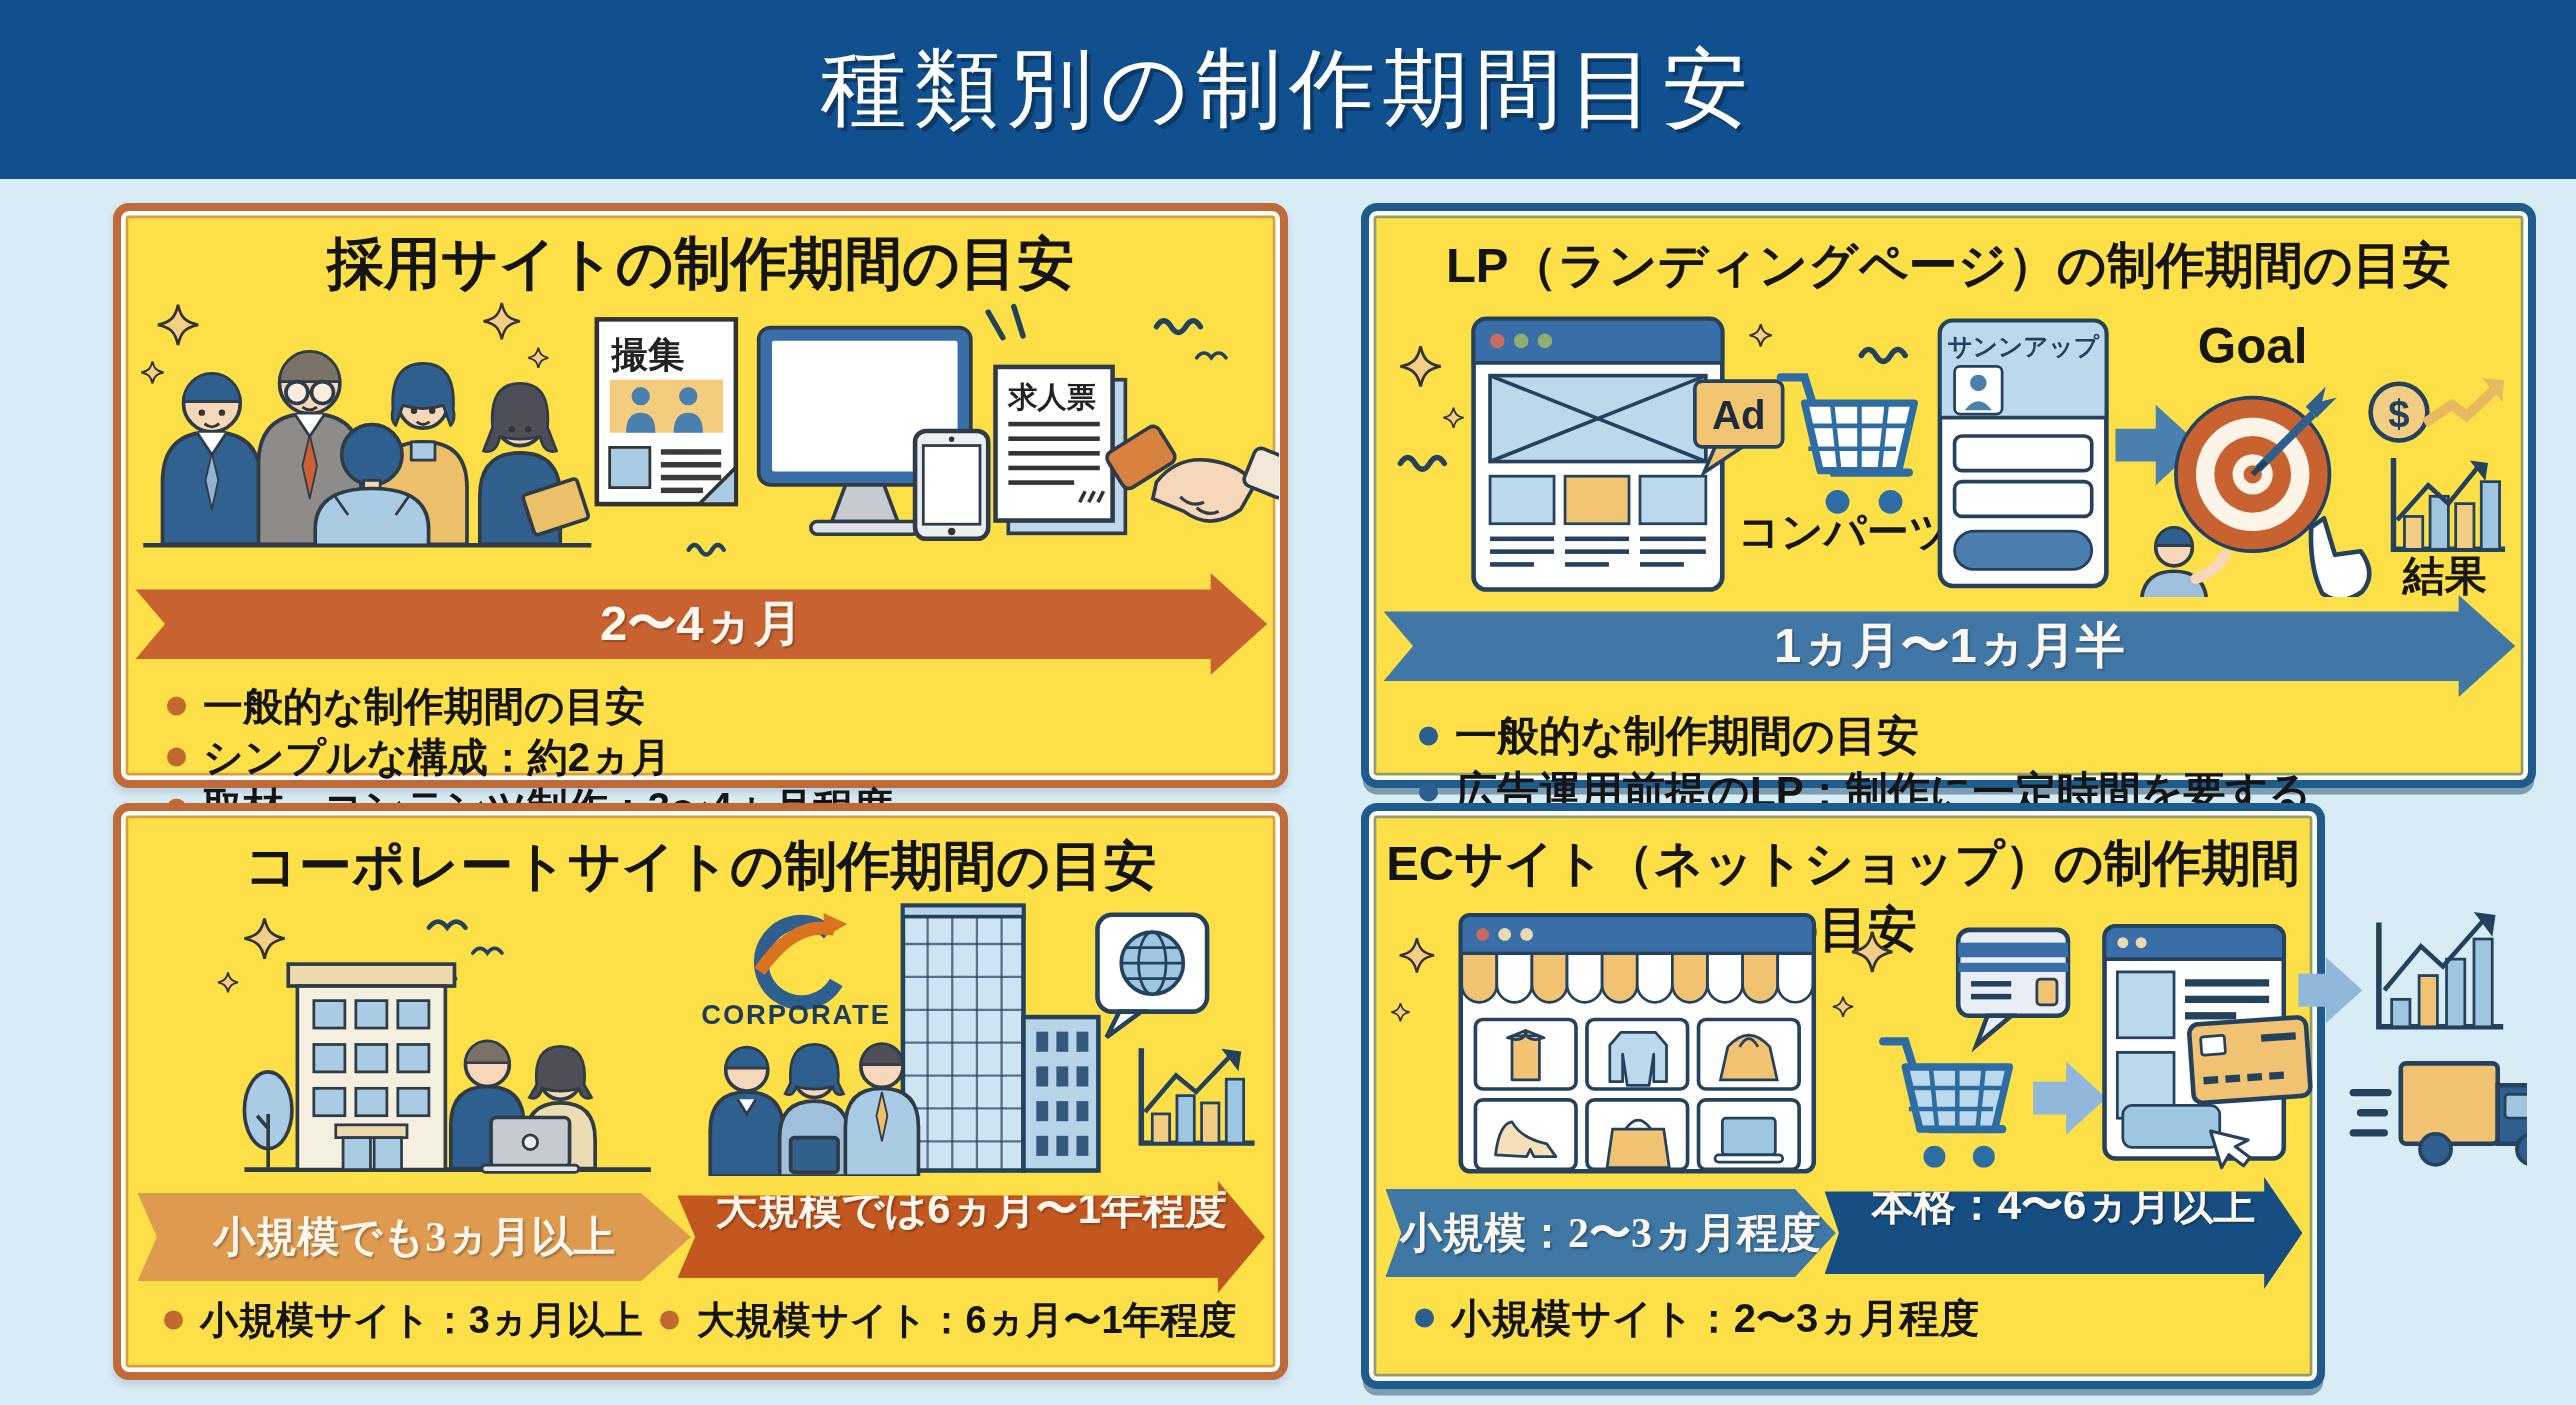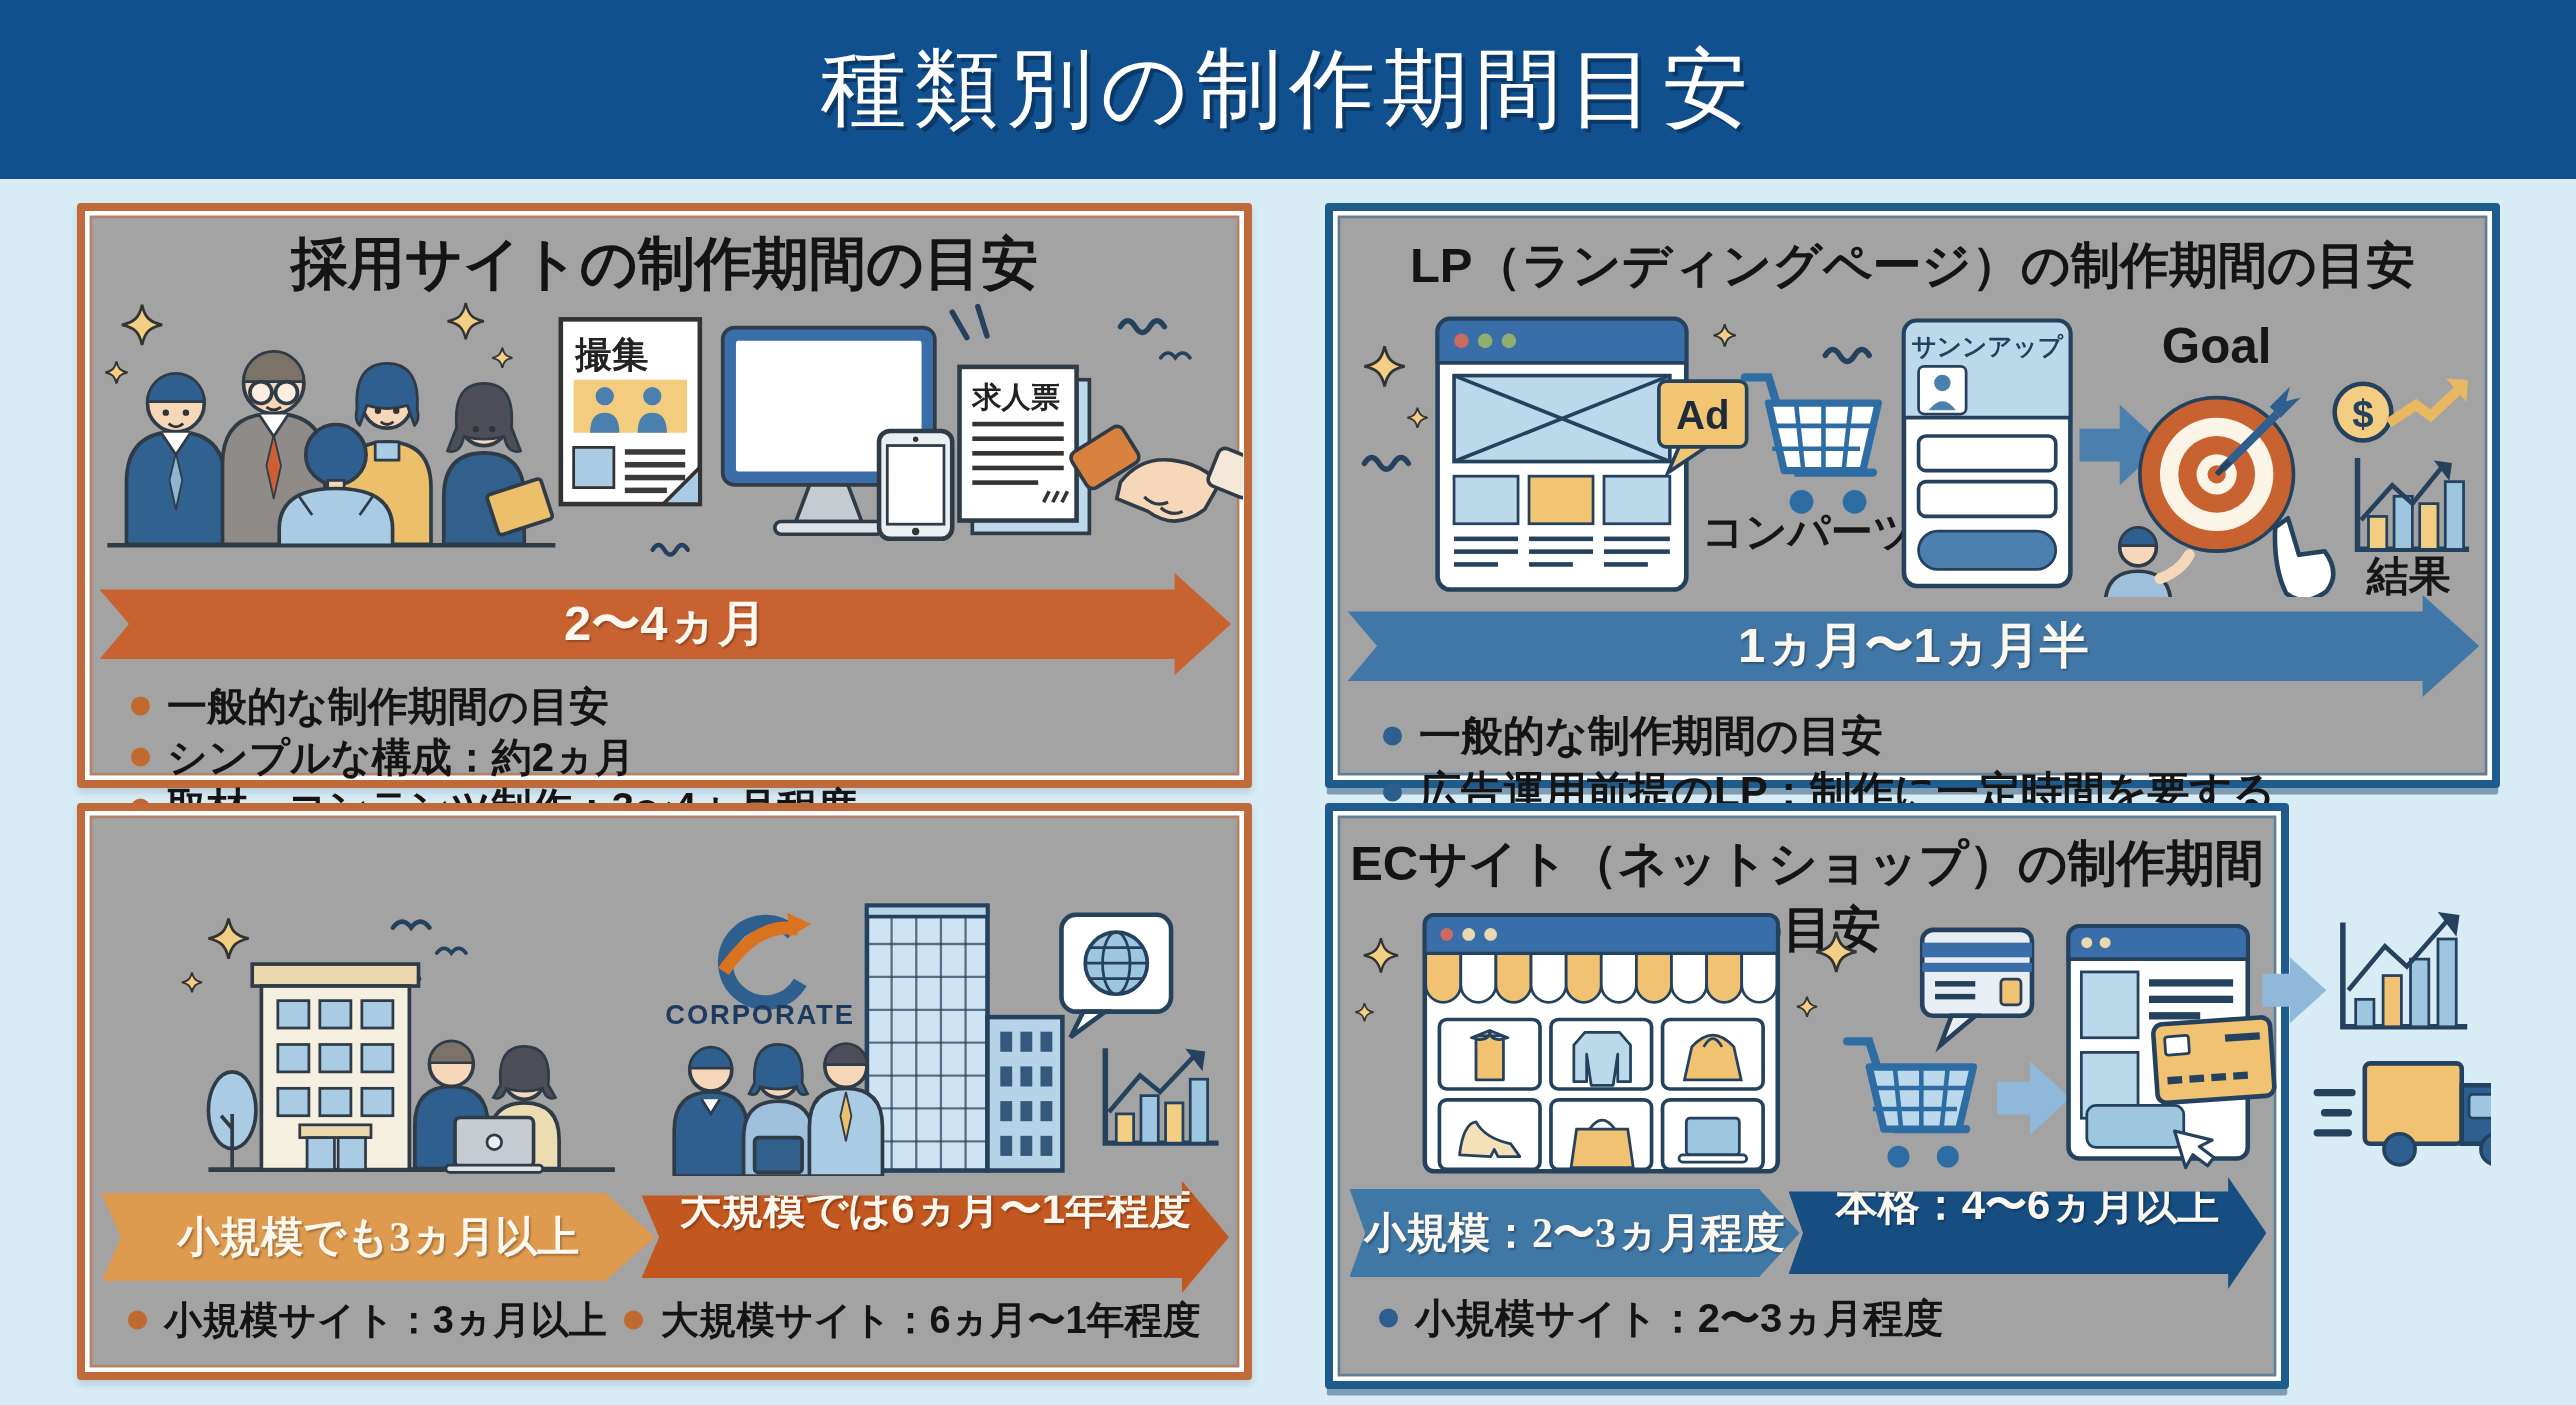--- a/index.html
+++ b/index.html
@@ -2,21 +2,21 @@
 <html style="font-size:14.6px"><head>
 <meta charset="utf-8">
 <style>
   html,body{margin:0;padding:0;background:#d8ecf6;}
   .board{position:relative;width:2576px;height:1405px;background:#d8ecf6;
          font-family:"Liberation Sans","DejaVu Sans",sans-serif;overflow:hidden;}
   .titlebar{position:absolute;left:0;top:0;width:100%;height:179px;background:#10508f;
             display:flex;align-items:center;justify-content:center;}
   .titlebar h1{margin:0;color:#ffffff;font-size:86px;font-weight:normal;letter-spacing:7.3px;
                text-shadow:3.7px 3.7px 0 rgba(0,0,0,.28);}
-  .panel{position:absolute;background:#a3a3a3;border-radius:4px;box-sizing:border-box;}
+  .panel{position:absolute;background:#fde047;border-radius:16px;box-sizing:border-box;margin-left:36px;}
   .panel.orange{border:8.2px solid #bf6a38;
      box-shadow:inset 0 0 0 4.6px #ffffff,inset 0 0 0 7.3px rgba(191,106,56,.55),0 4.6px 7.3px rgba(30,60,90,.15);}
   .panel.blue{border:8.2px solid #1d5c8c;
      box-shadow:inset 0 0 0 4.6px #ffffff,inset 0 0 0 7.3px rgba(29,92,140,.5),0 8.2px 0 -1.8px rgba(18,60,96,.45);}
   .panel h2{position:absolute;left:0;right:0;margin:0;text-align:center;color:#141414;font-weight:bold;}
   .p-recruit h2{top:14.6px;font-size:57px;}
   .p-lp h2{top:22px;font-size:49px;}
   .p-corporate h2{top:20px;font-size:53px;}
   .p-ec h2{top:20px;font-size:49px;}
   .illo{position:absolute;left:3.7px;}
@@ -308,20 +308,21 @@
       <span>1ヵ月〜1ヵ月半</span>
     </div>
 
     <ul class="bullets" style="--dot: #2c5f8e;">
       <li>一般的な制作期間の目安</li>
       <li>広告運用前提のLP：制作に一定時間を要する</li>
     </ul>
   </div>
 
   <div class="panel orange p-corporate" style="left:77px;top:803px;width:1175px;height:577px;">
+    <h2>コーポレートサイトの制作期間の目安</h2>
 
     <svg class="illo" style="top:91px" width="1154" height="274" viewBox="0 0 1262 300">
       <use href="#spark" transform="translate(152,40)" fill="#f2cf85" stroke="#333" stroke-width="3"></use>
       <use href="#spark" transform="translate(112,88) scale(.5)" fill="#f2cf85" stroke="#333" stroke-width="4"></use>
       <use href="#bird" transform="translate(352,28)"></use>
       <use href="#bird" transform="translate(396,56) scale(.8)"></use>
       <use href="#squig" transform="translate(346,84) scale(.9)"></use>
 
       <line x1="130" y1="293" x2="575" y2="293" stroke="#2f3b46" stroke-width="5"></line>
 

